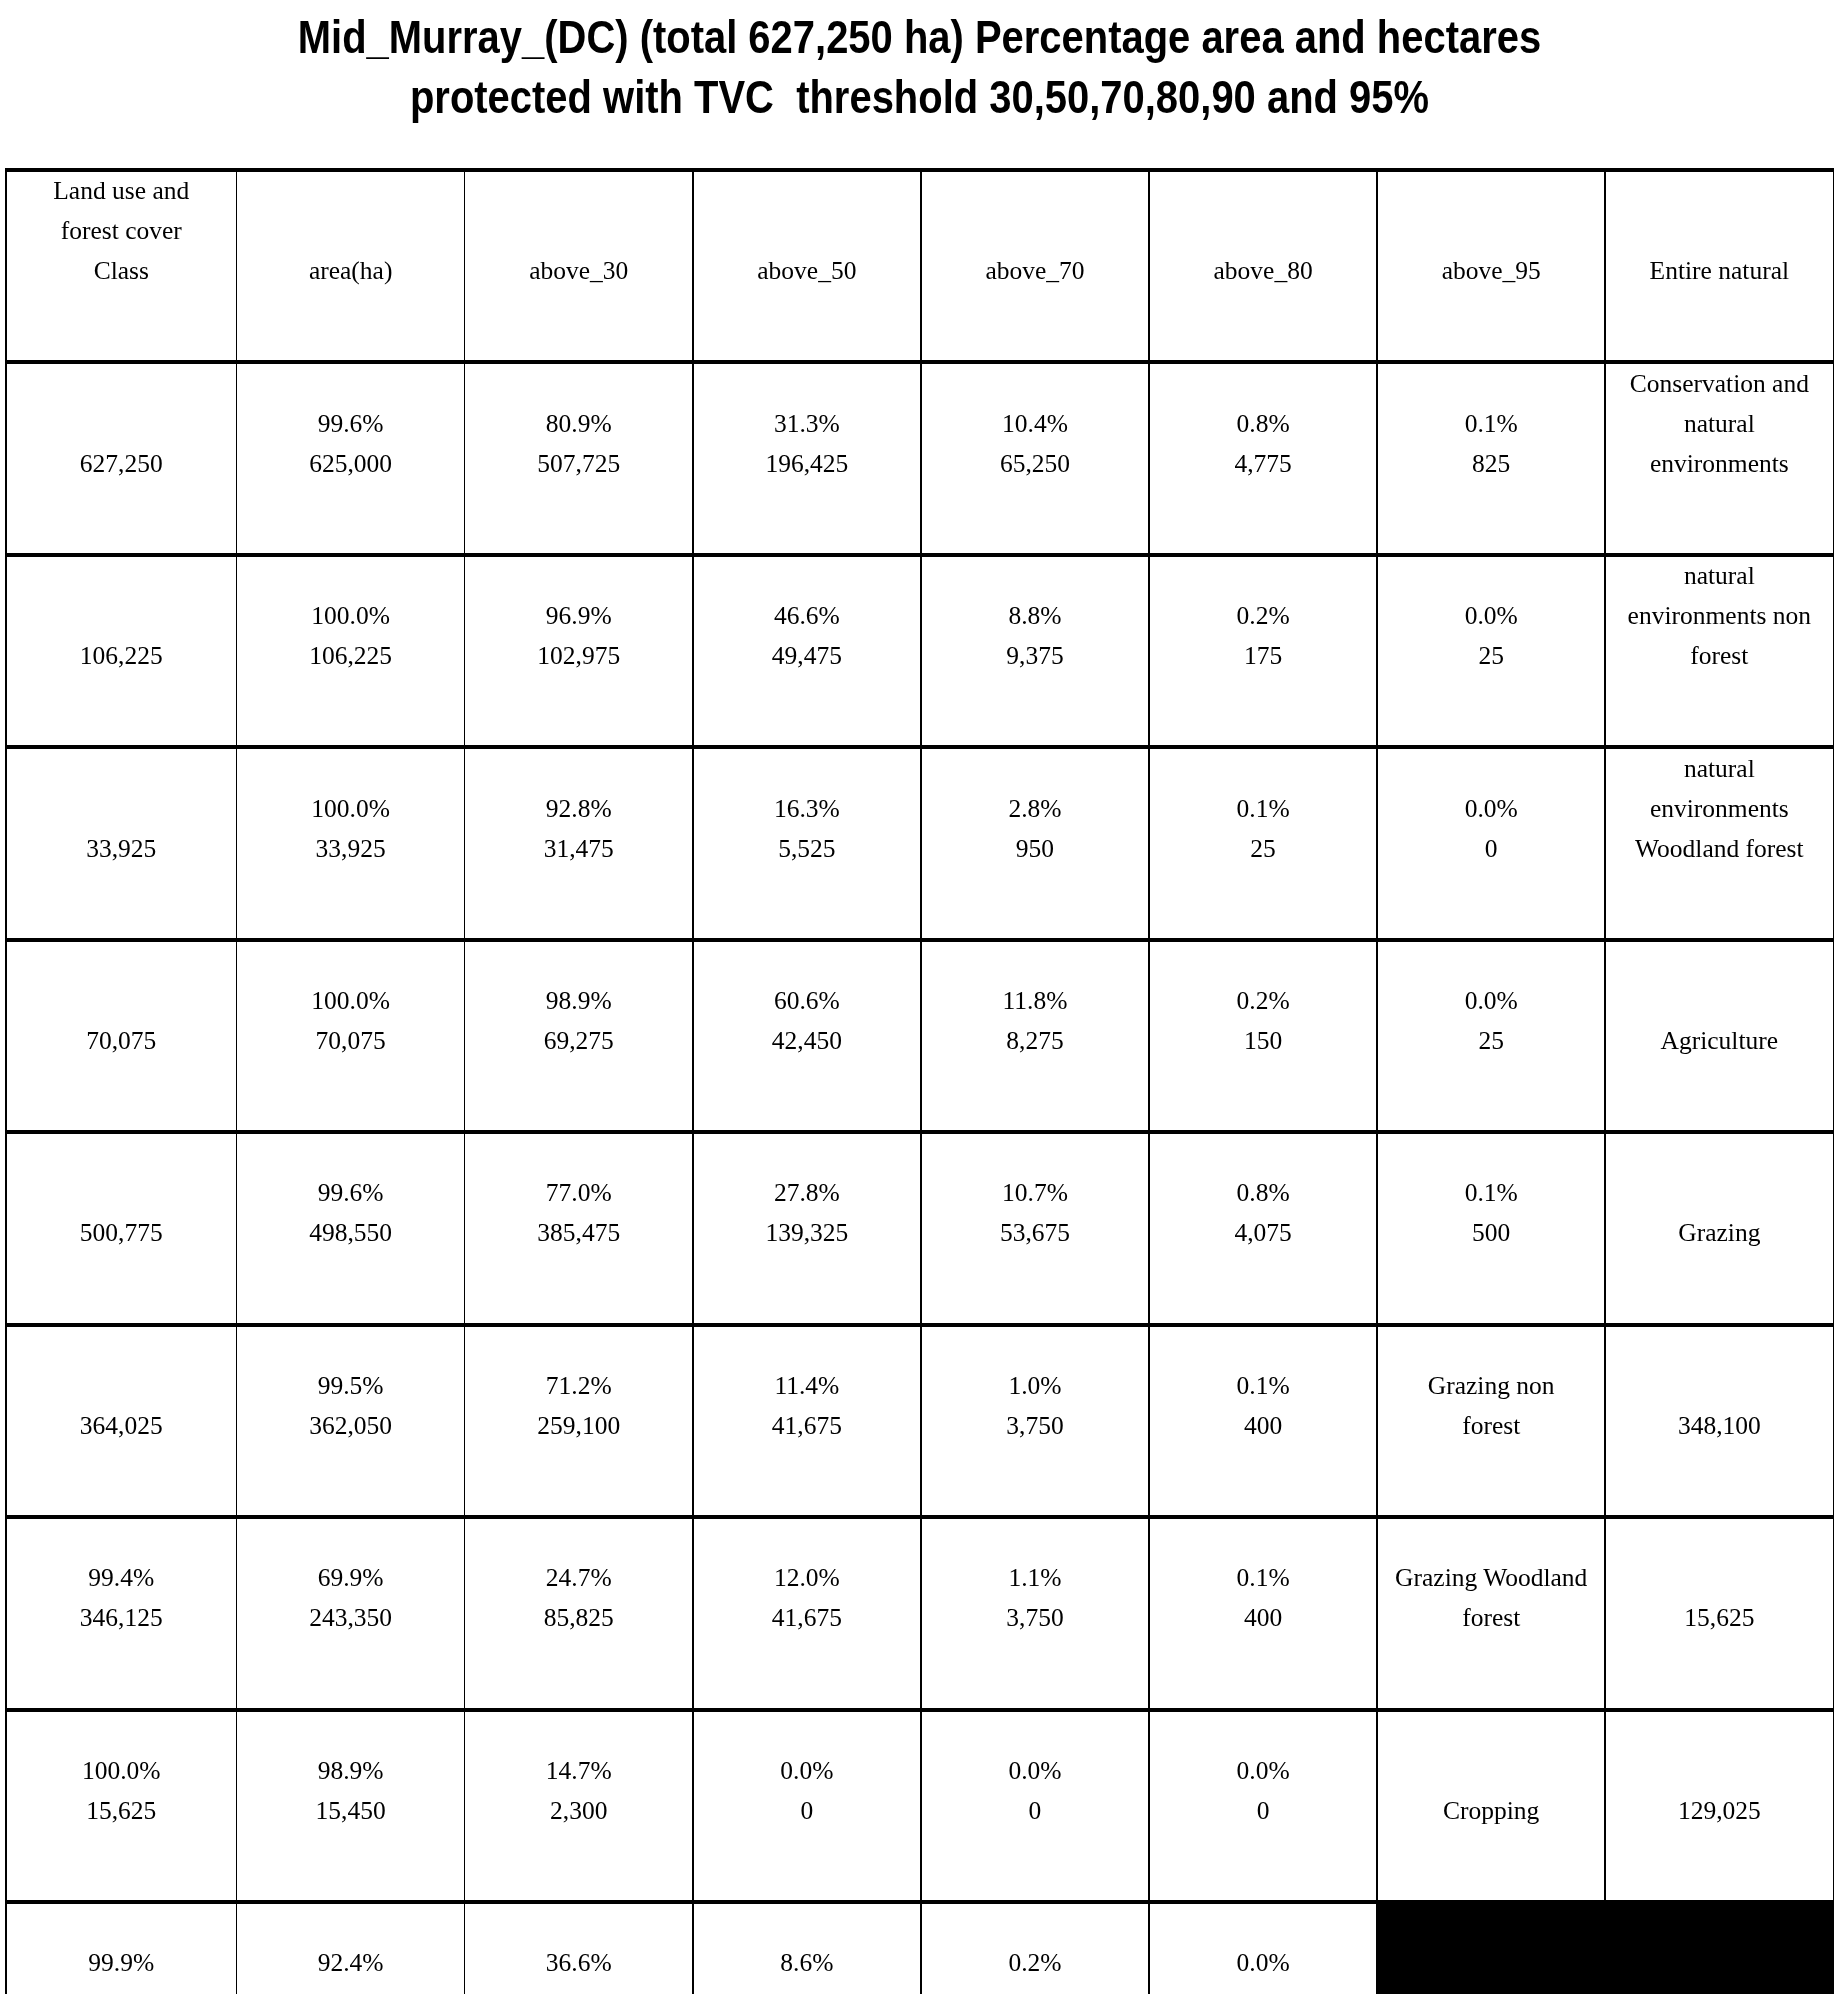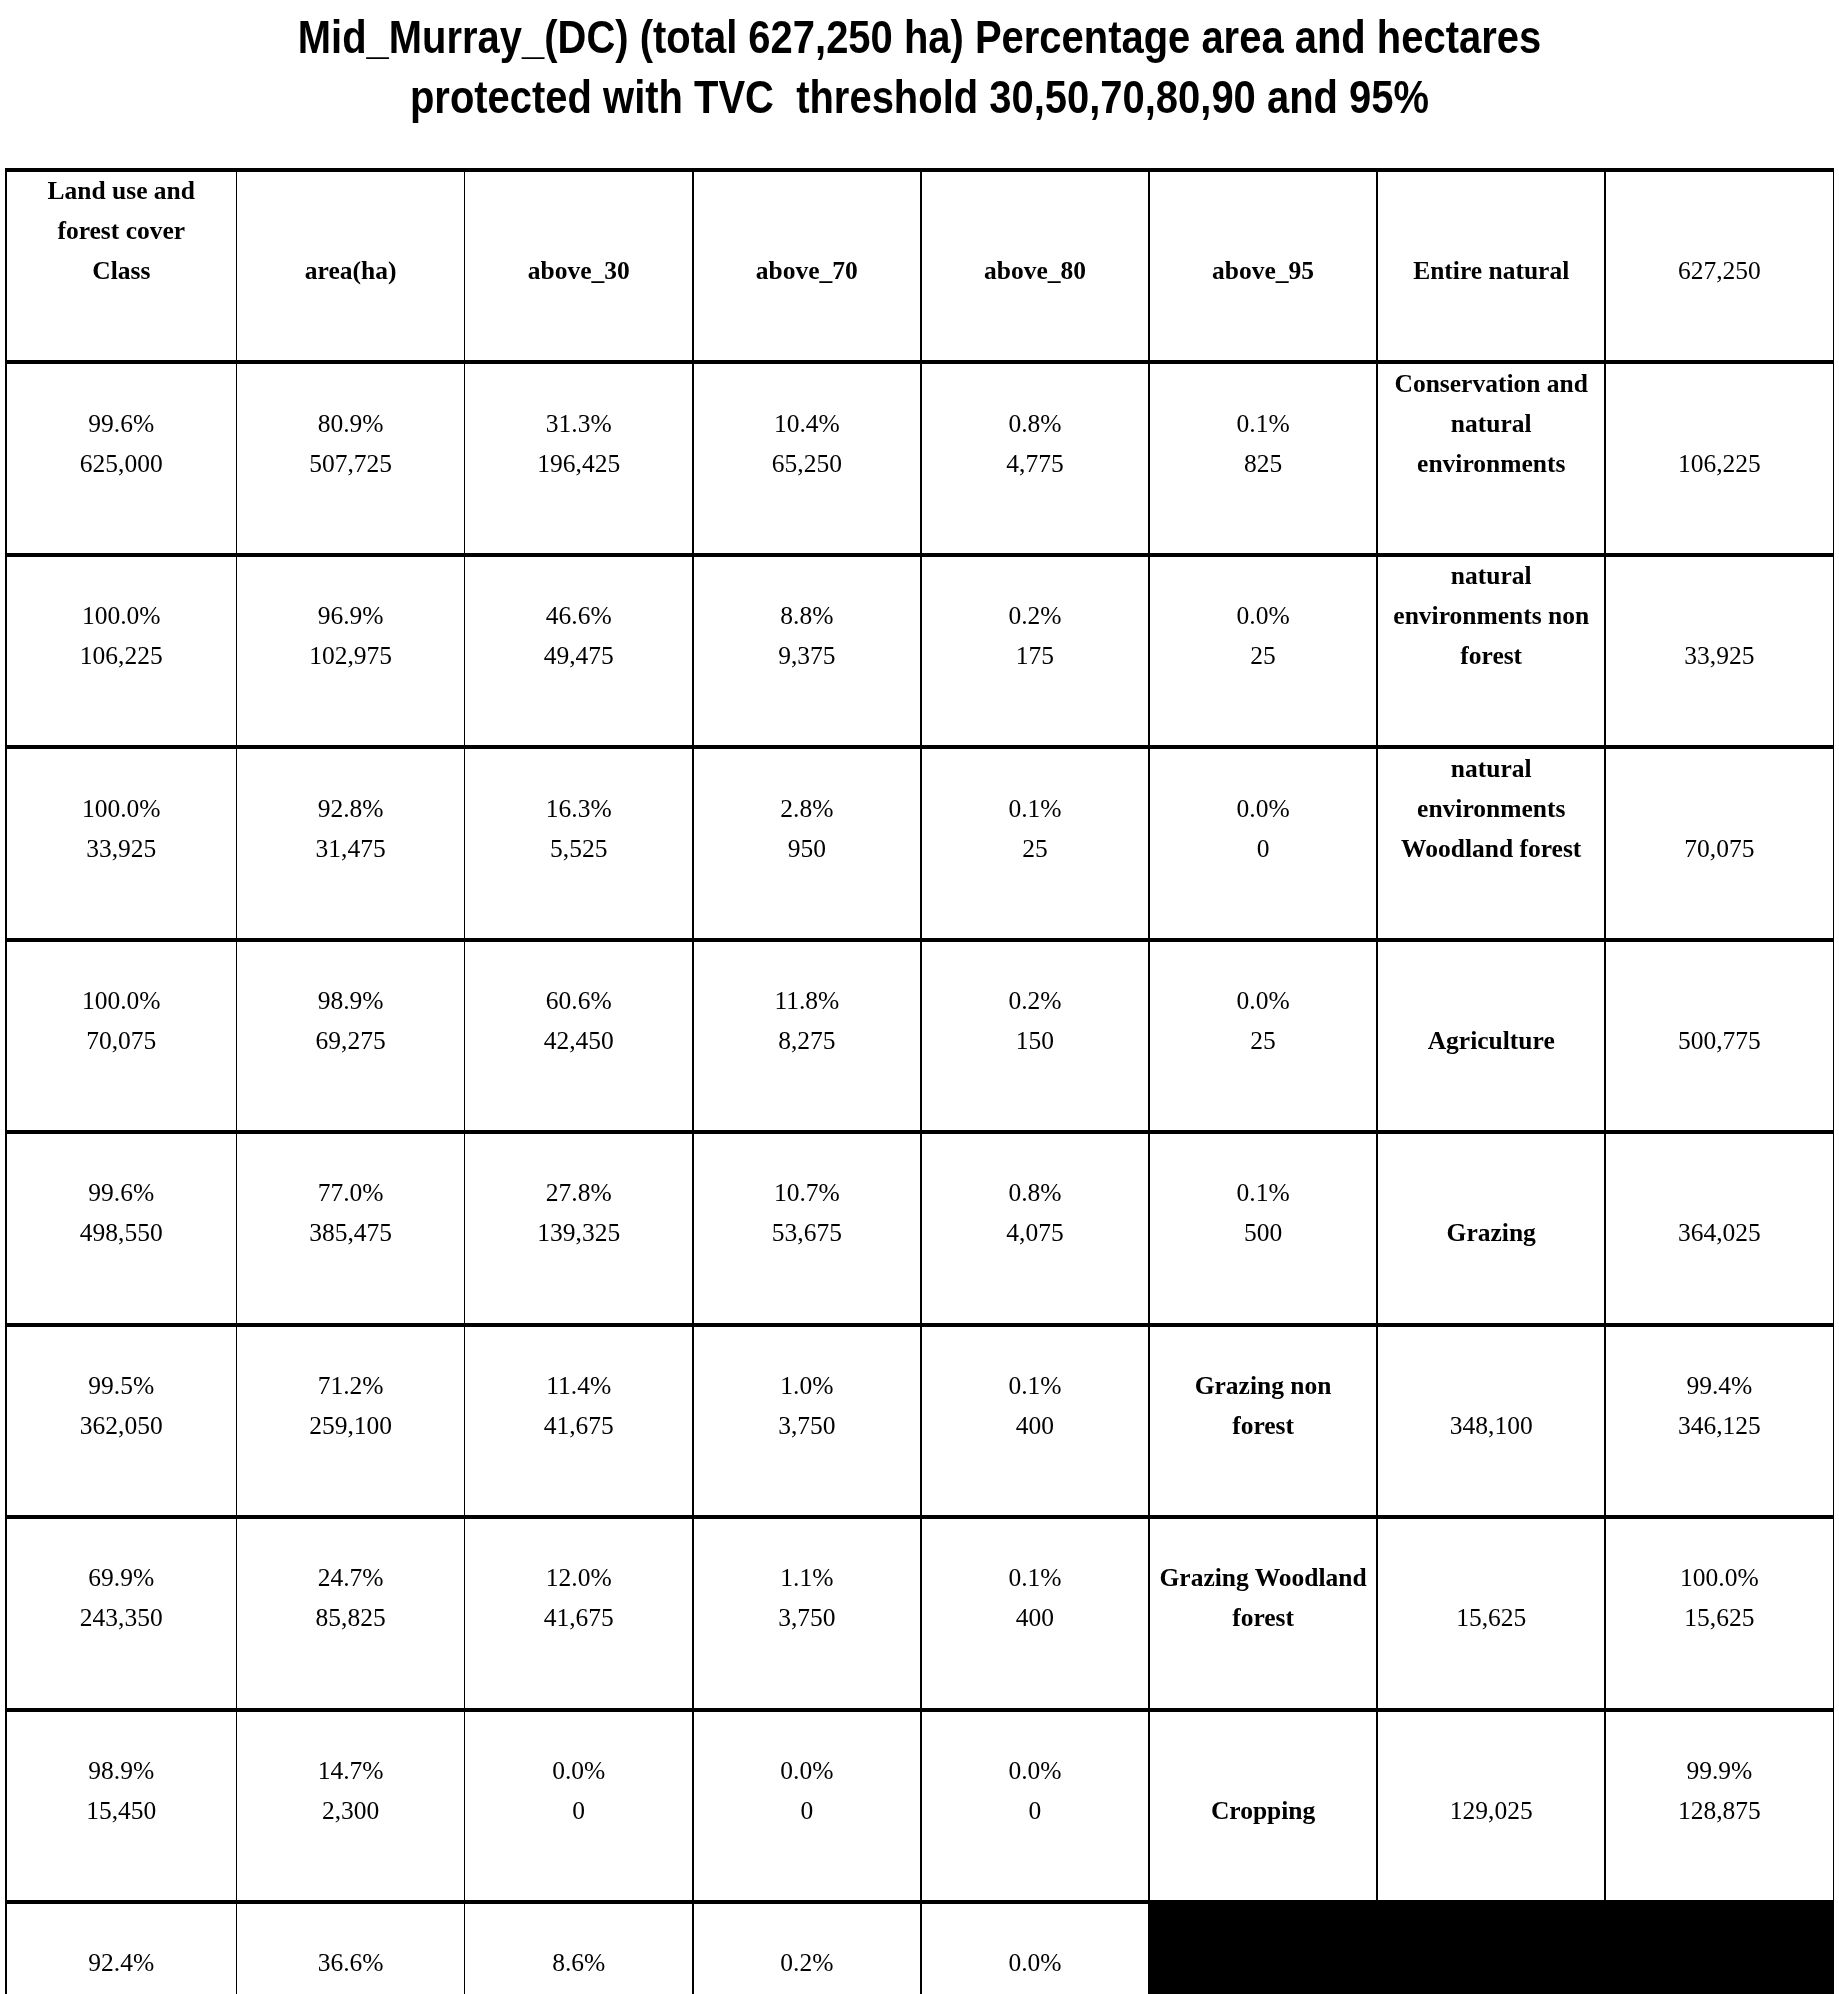--- a/index.html
+++ b/index.html
@@ -14,21 +14,21 @@
 
   
   .tbl{position:absolute;left:5.2px;top:168px;width:1829px;height:2121px;
        box-sizing:border-box;background:#000;padding:3.6px 1.6px;
        display:grid;grid-template-columns:229px repeat(7,1fr);
        grid-template-rows:repeat(11,1fr);row-gap:3.6px;column-gap:1.6px;}
   .cell{position:relative;background:#fff;overflow:hidden;}
   .cell-inner{position:absolute;left:2.4px;right:2.4px;top:calc(50% + 25px);
               transform:translateY(-100%);text-align:center;
               font-size:25.5px;line-height:40px;white-space:pre-line;}
-  .hdr .cell-inner,.lbl .cell-inner{font-weight:bold;}
+  .hdr .cell-inner,.lbl .cell-inner{font-weight:normal;}
 </style>
 </head>
 <body>
 
 <div class="page">
 
   <div class="title">Mid_Murray_(DC) (total 627,250 ha) Percentage area and hectares
 protected with TVC  threshold 30,50,70,80,90 and 95%</div>
 
   <div class="tbl">
@@ -36,20 +36,23 @@
     <div class="cell hdr">
         <div class="cell-inner">Land use and
 forest cover
 Class</div>
       </div>
     <div class="cell hdr">
         <div class="cell-inner">area(ha)</div>
       </div>
     <div class="cell hdr">
         <div class="cell-inner">above_30</div>
+      </div>
+    <div class="cell hdr">
+        <div class="cell-inner">above_50</div>
       </div>
     <div class="cell hdr">
         <div class="cell-inner">above_70</div>
       </div>
     <div class="cell hdr">
         <div class="cell-inner">above_80</div>
       </div>
     <div class="cell hdr">
         <div class="cell-inner">above_95</div>
       </div>

